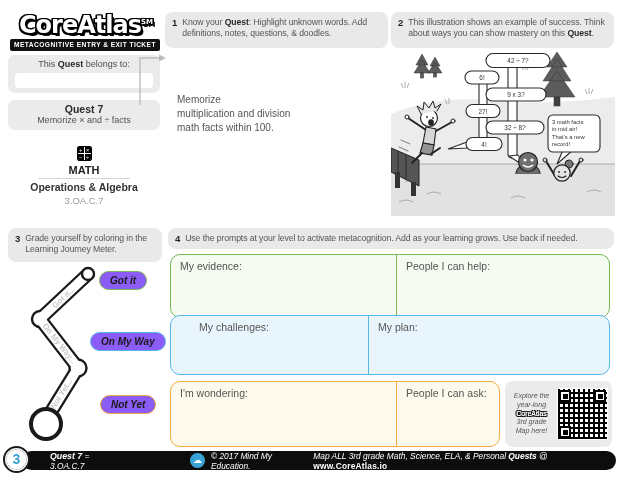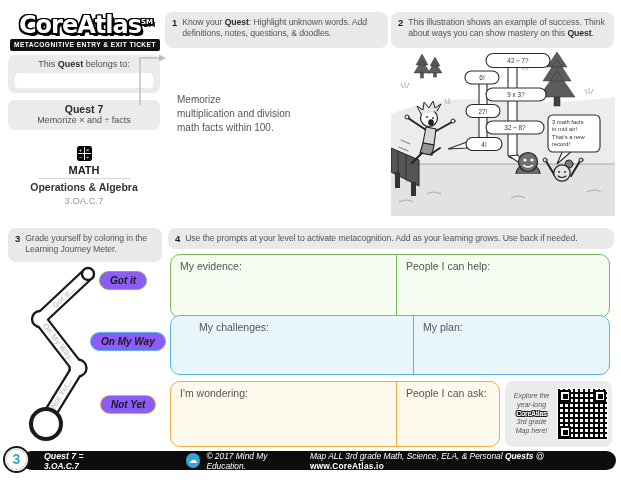--- a/index.html
+++ b/index.html
@@ -60,21 +60,21 @@
   .pill-got { left:99px; top:271px; border:1.7px solid #7cb854; }
   .pill-way { left:90px; top:332px; border:1.7px solid #58b7e8; }
   .pill-not { left:100px; top:395px; border:1.7px solid #f0ac40; }
 
   
   .pbox { position:absolute; border-radius:10px; display:flex; }
   .pbox .cell { padding:5px 9px; font-size:10.5px; color:#555; }
   .pbox-green { left:170px; top:254px; width:440px; height:64px; border:1.6px solid #7cb854; background:#f6fbf1; }
   .pbox-green .cell-l { width:226px; border-right:1px solid #7cb854; }
   .pbox-blue { left:170px; top:315px; width:440px; height:60px; border:1.6px solid #58b7e8; background:#e9f5fc; }
-  .pbox-blue .cell-l { width:243px; border-right:1px solid #58b7e8;padding-left:28px; }
+  .pbox-blue .cell-l { width:198px; border-right:1px solid #58b7e8;padding-left:28px; }
   .pbox-orange { left:170px; top:381px; width:330px; height:66px; border:1.6px solid #f0ac40; background:#fdf9ec; }
   .pbox-orange .cell-l { width:226px; border-right:1px solid #f0ac40; }
   .pbox .cell-r { flex:1; }
 
   
   .qr-box { position:absolute; left:505px; top:381px; width:107px; height:66px; background:#ebebeb;
     border-radius:8px; display:flex; align-items:center; padding:4px; gap:3px; }
   .qr-text { width:46px; text-align:center; font-size:7px; font-style:italic; color:#555; line-height:1.25; }
   .qr-text .mini-logo { font-weight:900; font-style:normal; font-size:7px; color:#fff; letter-spacing:-.3px;
     text-shadow:-1px -1px 0 #000,1px -1px 0 #000,-1px 1px 0 #000,1px 1px 0 #000; }
@@ -82,21 +82,21 @@
     background-image:
       repeating-linear-gradient(90deg,#000 0 2px,transparent 2px 5px),
       repeating-linear-gradient(0deg,#000 0 2px,#fff 2px 5px); }
   .finder { position:absolute; width:12px; height:12px; background:#fff; border:2.5px solid #000; }
   .finder::after { content:""; position:absolute; inset:1.5px; background:#000; }
   .f-tl { left:1px; top:1px; } .f-tr { right:1px; top:1px; } .f-bl { left:1px; bottom:1px; }
 
   
   .footer { position:absolute; left:22px; top:451px; width:594px; height:19px; background:#0d0d0d;
     border-radius:10px; color:#fff; display:flex; align-items:center; font-size:8.4px; font-style:italic; }
-  .footer .quest-id { margin-left:22px;font-weight:bold; }
+  .footer .quest-id { margin-left:28px; }
   .footer .quest-id b { font-size:8.8px; }
   .brain-icon { width:15px; height:15px; border-radius:50%; background:#3aa3d6; color:#fff;
     font-size:9px; line-height:15px; text-align:center; font-style:normal; margin-left:66px; }
   .footer .copy { margin-left:6px; }
   .footer .map { margin-left:2px; }
   .footer .site { font-weight:bold; font-style:normal; letter-spacing:.2px; }
   .grade-badge { position:absolute; left:3px; top:446px; width:27px; height:27px; background:#fff;
     border:2px solid #1a1a1a; border-radius:50%; text-align:center; z-index:2; }
   .grade-badge::after { content:""; position:absolute; inset:1px; border:1px dotted #999; border-radius:50%; }
   .grade-badge .n { font-size:14px; font-weight:bold; color:#3aa3d6; line-height:23px; }

